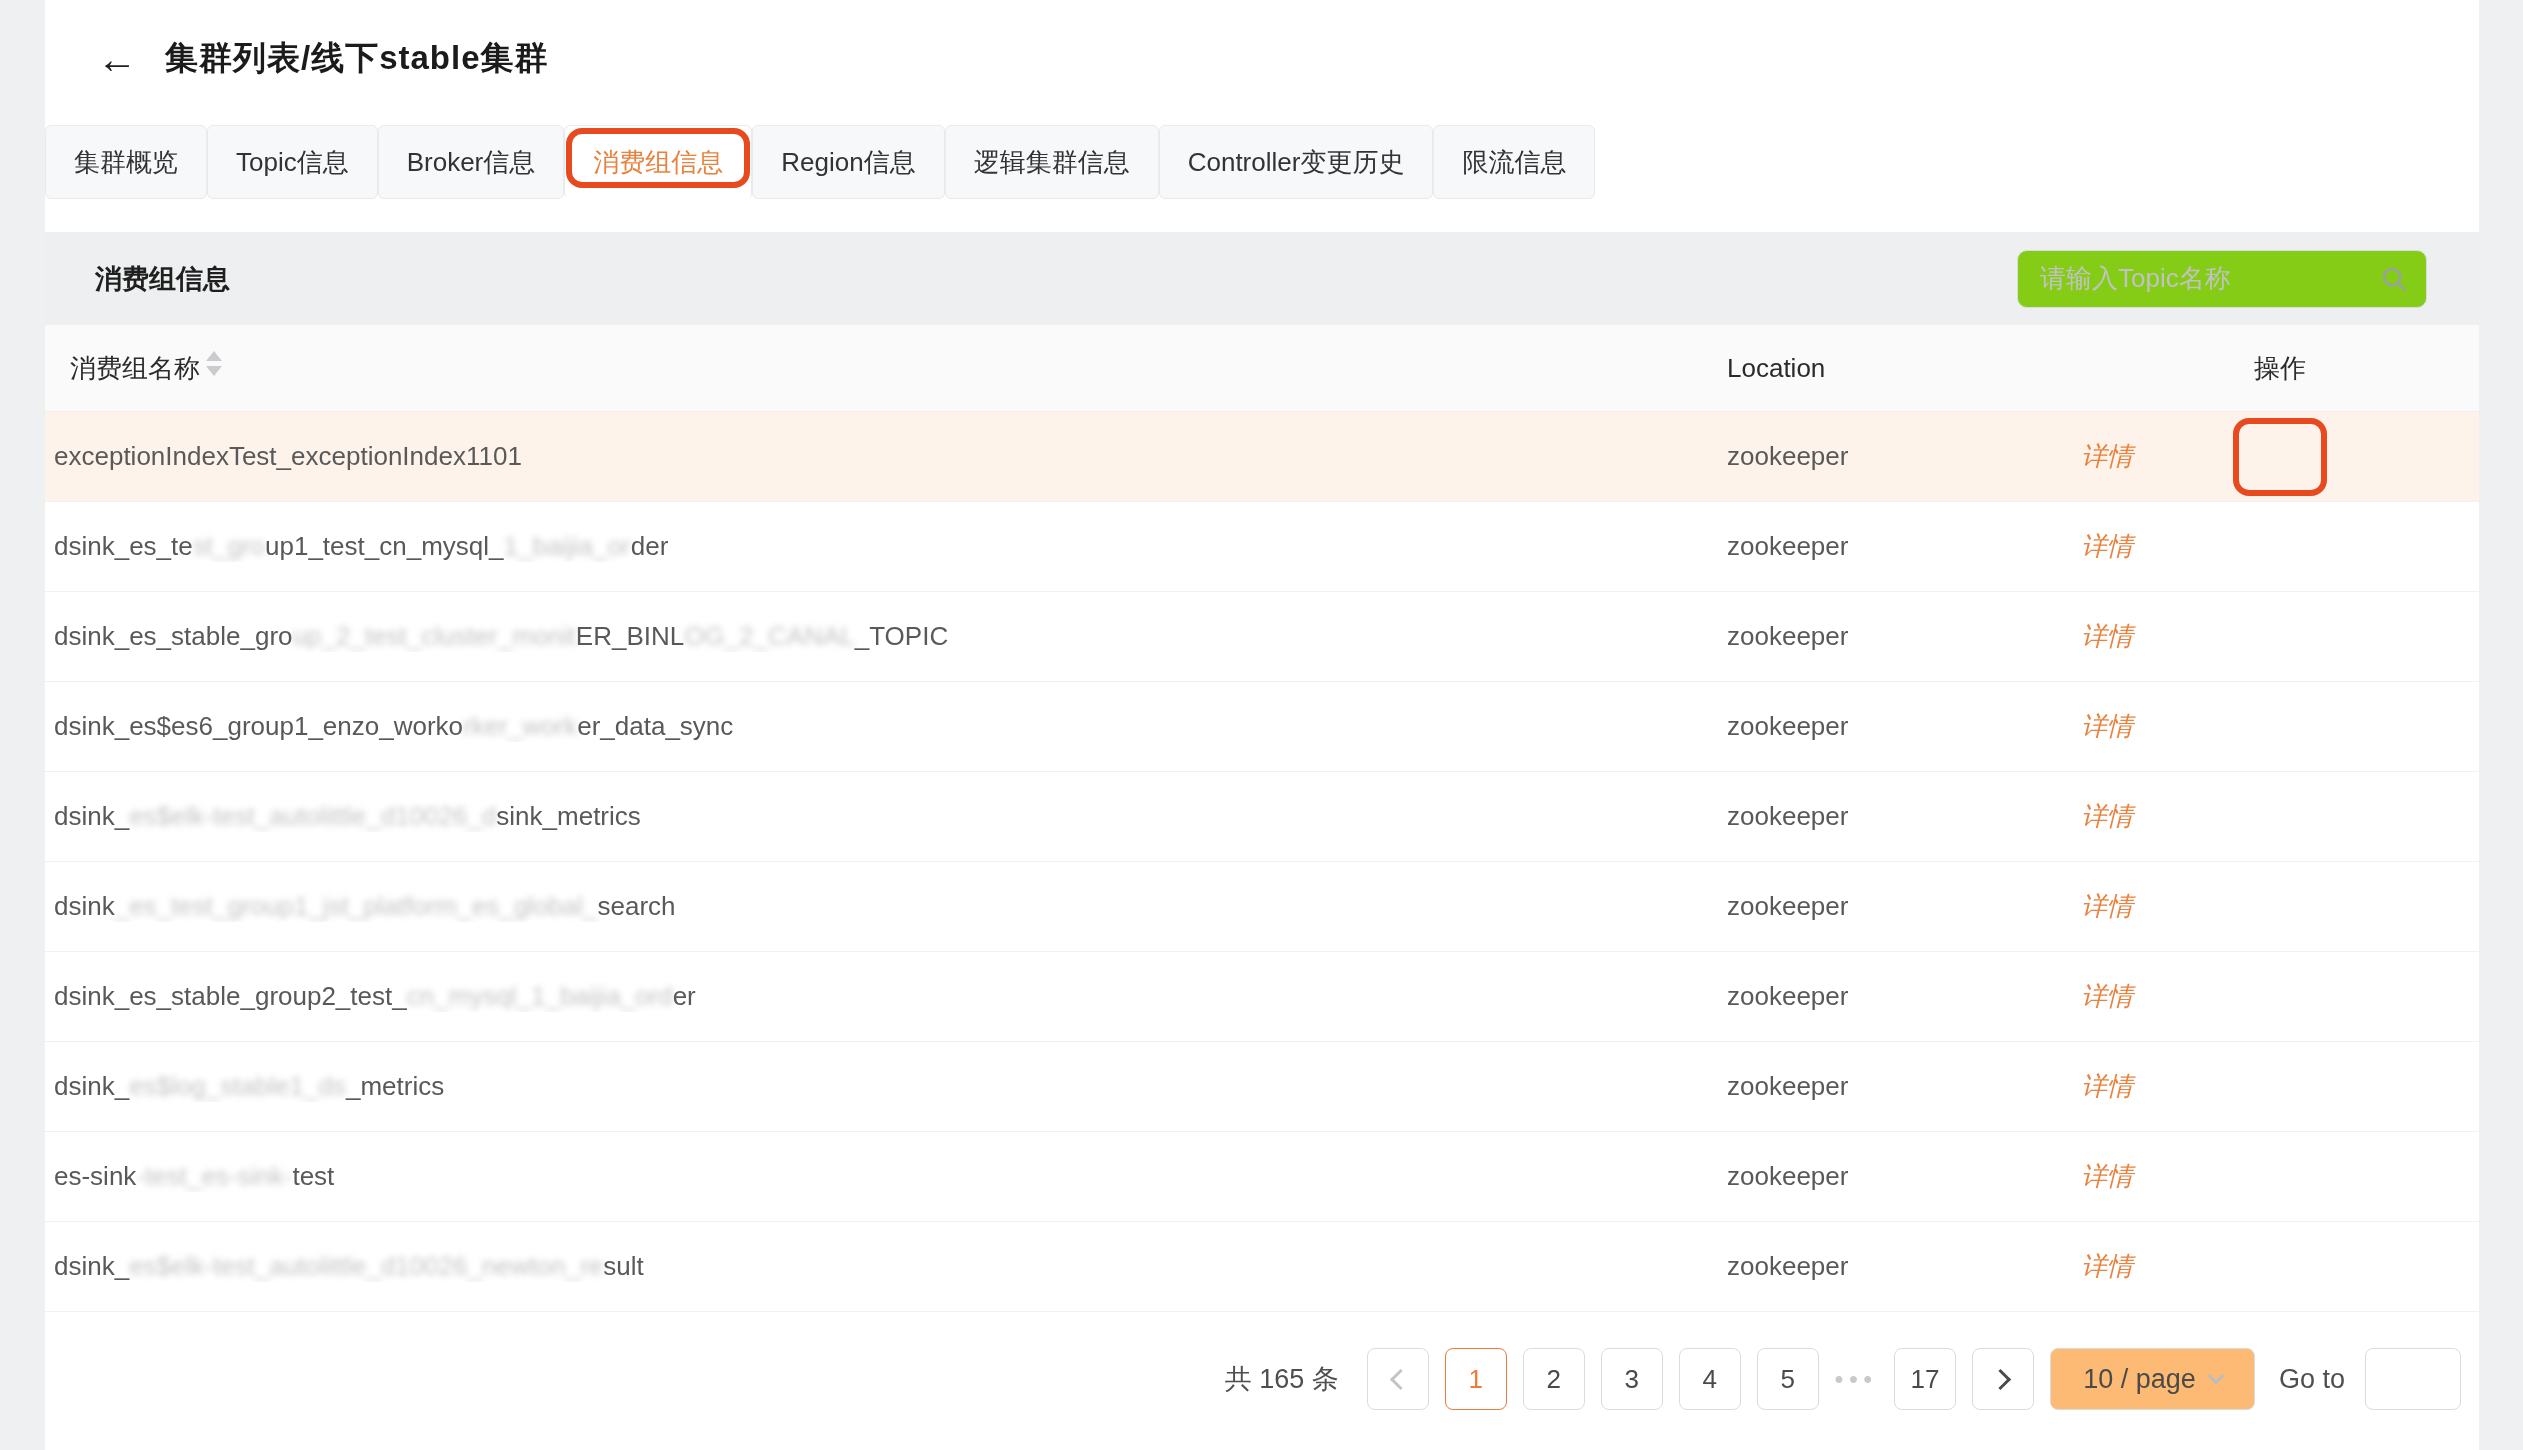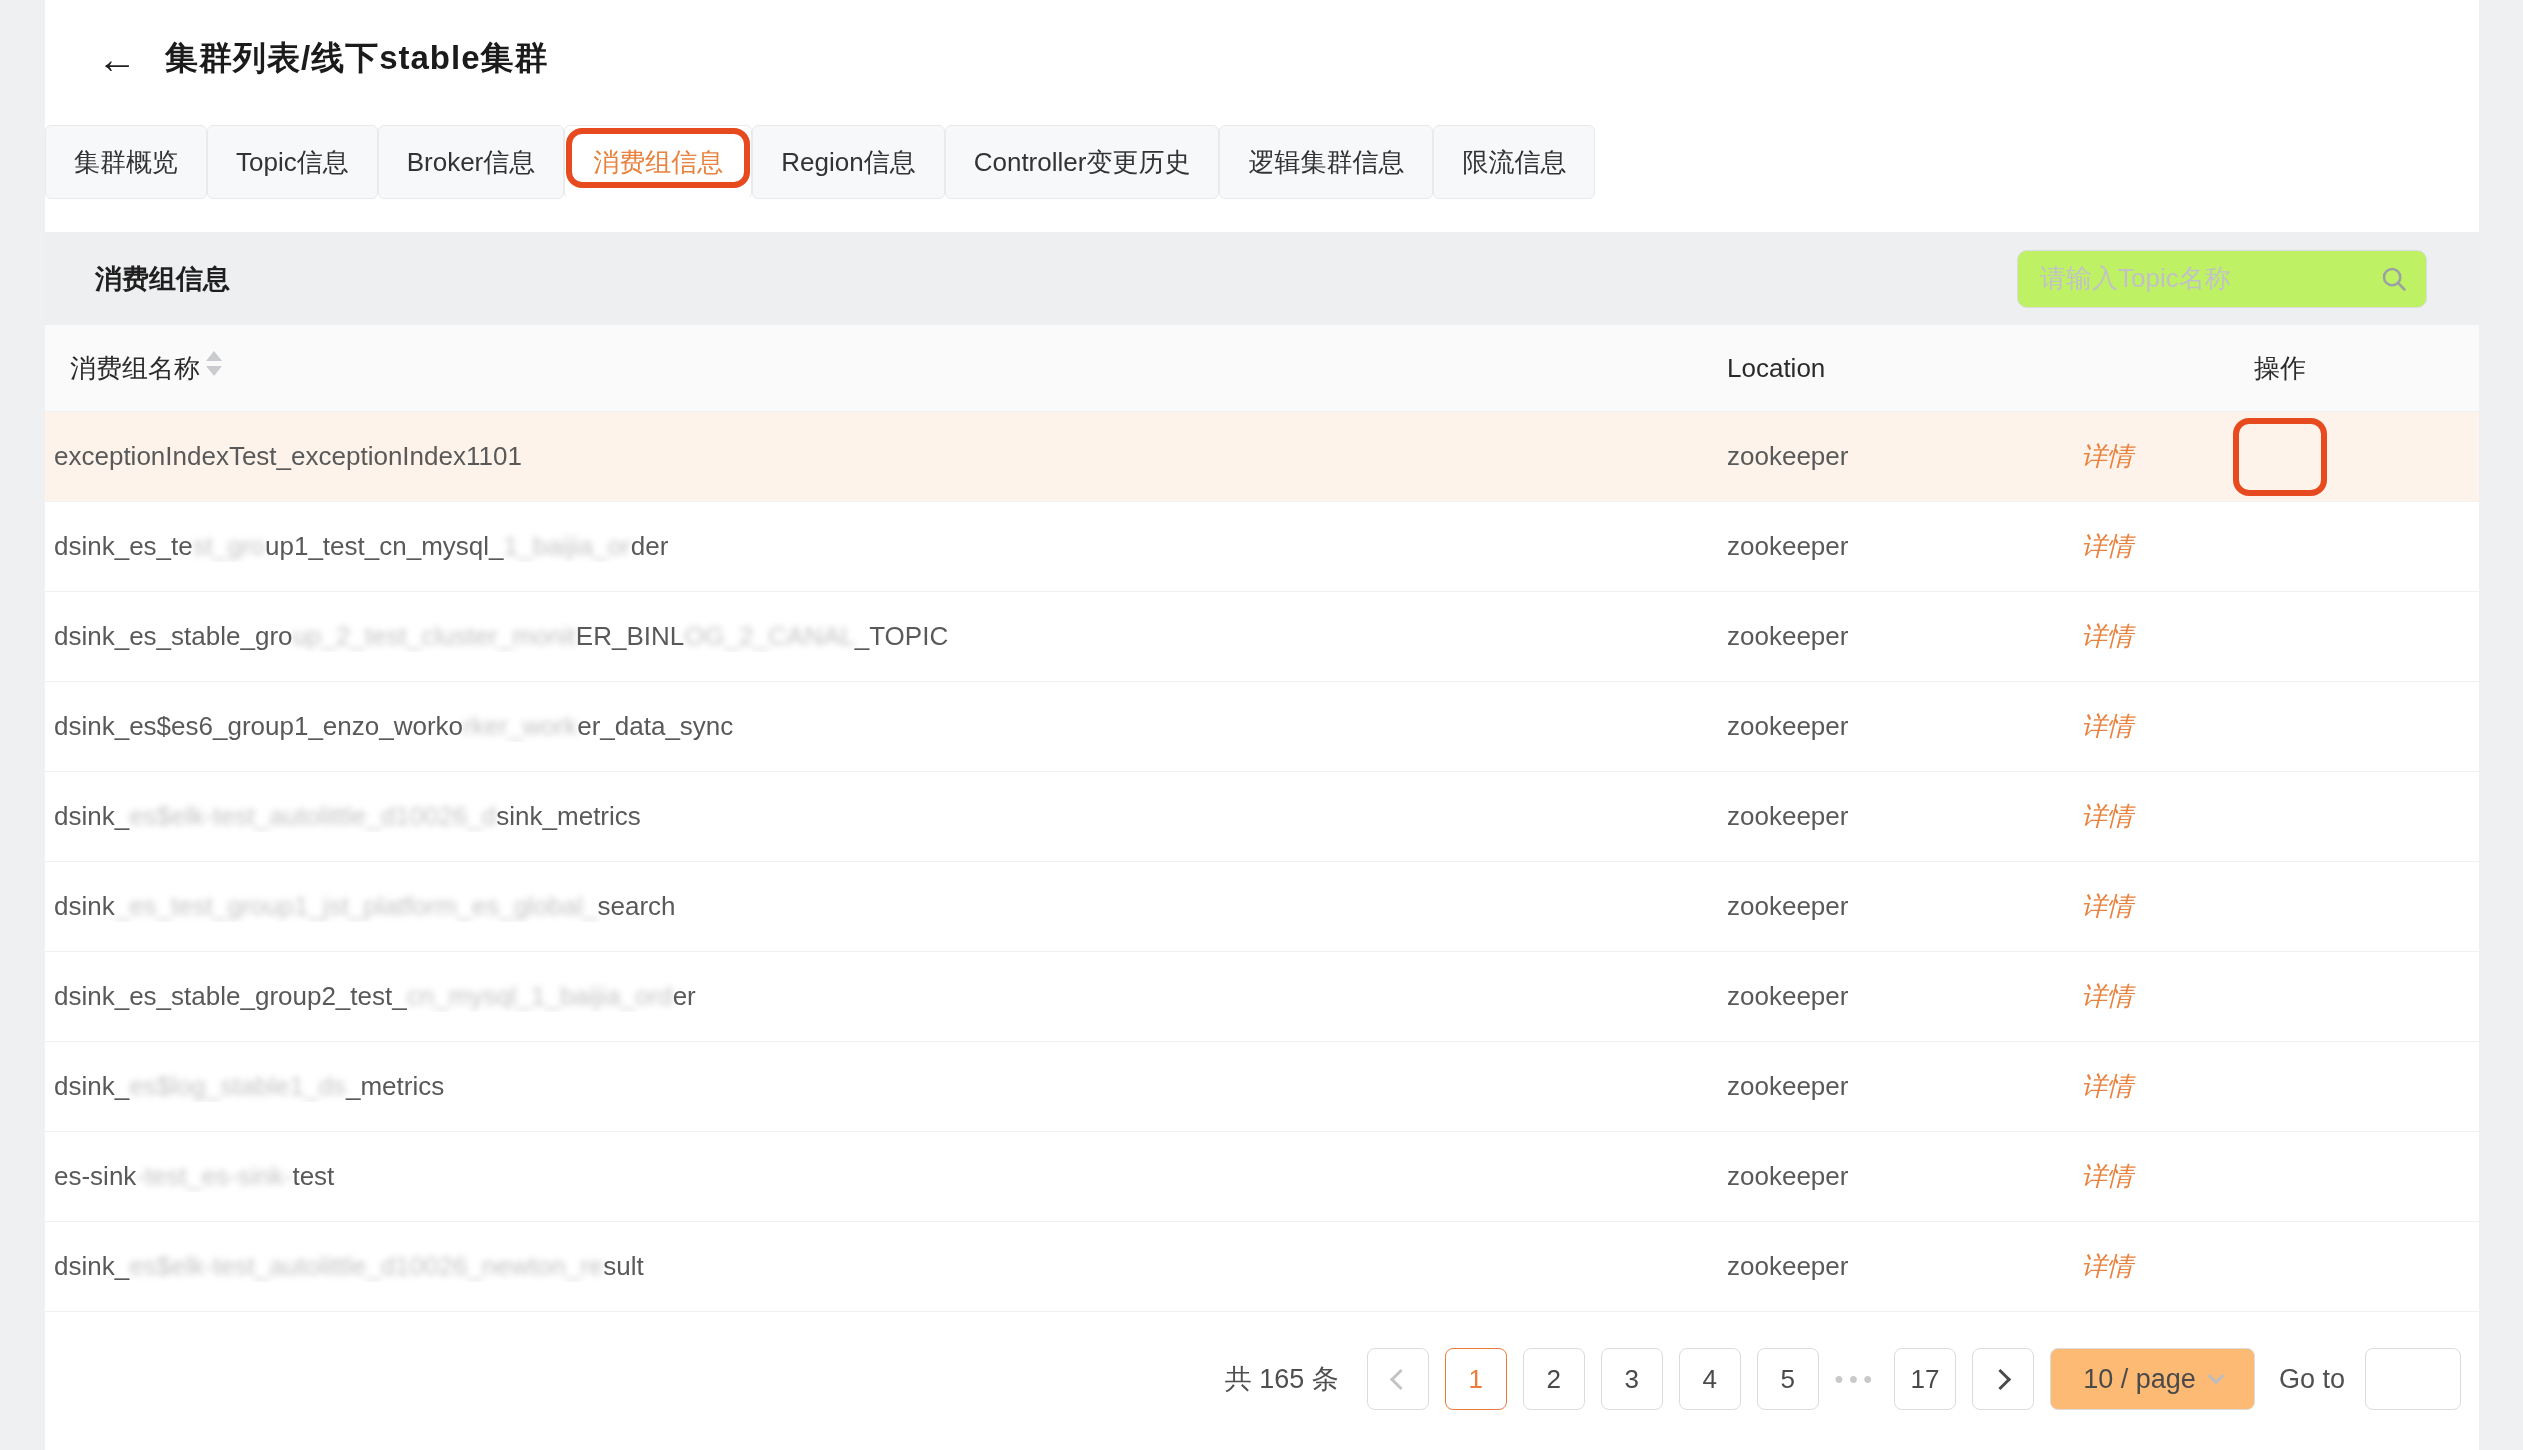--- a/index.html
+++ b/index.html
@@ -34,21 +34,21 @@
   
   .section-band {
     margin-top:33px; height:93px; background:#EEEFF1;
     display:flex; align-items:center; justify-content:space-between;
     padding:0 52px 0 50px;
   }
   .section-title { font-size:27px; font-weight:700; color:#1f1f1f; }
   .search { position:relative; width:410px; height:58px; }
   .search input {
     width:100%; height:100%; border:1px solid #DBDCDE; border-radius:10px;
-    padding:0 86px 0 22px; font-size:26px; color:#333; background:#bef264; outline:none;
+    padding:0 86px 0 22px; font-size:26px; color:#333; background:#84cc16; outline:none;
   }
   .search input::placeholder { color:#C2C2C6; }
   .search .icon { position:absolute; right:18px; top:50%; transform:translateY(-50%); display:flex; }
   
   .t-head {
     display:flex; align-items:center; height:87px; background:#FAFAFA;
     font-size:26px; color:#2b2b2b; border-bottom:1px solid #F0F0F0; font-weight:500;
   }
   .hcol-name { flex:1; padding-left:25px; display:flex; align-items:flex-start; gap:6px; }
   .hcol-loc, .loc-cell { width:354px; }
@@ -115,24 +115,24 @@
         <span>Broker信息</span>
       </div>
       <div class="tab active">
         <span>消费组信息</span>
         <div class="tab-annotation"></div>
       </div>
       <div class="tab">
         <span>Region信息</span>
       </div>
       <div class="tab">
+        <span>逻辑集群信息</span>
+      </div>
+      <div class="tab">
         <span>Controller变更历史</span>
-      </div>
-      <div class="tab">
-        <span>逻辑集群信息</span>
       </div>
       <div class="tab">
         <span>限流信息</span>
       </div>
     </div>
 
   <div class="section-band">
     <span class="section-title">消费组信息</span>
     <div class="search">
       <input placeholder="请输入Topic名称" style="">

